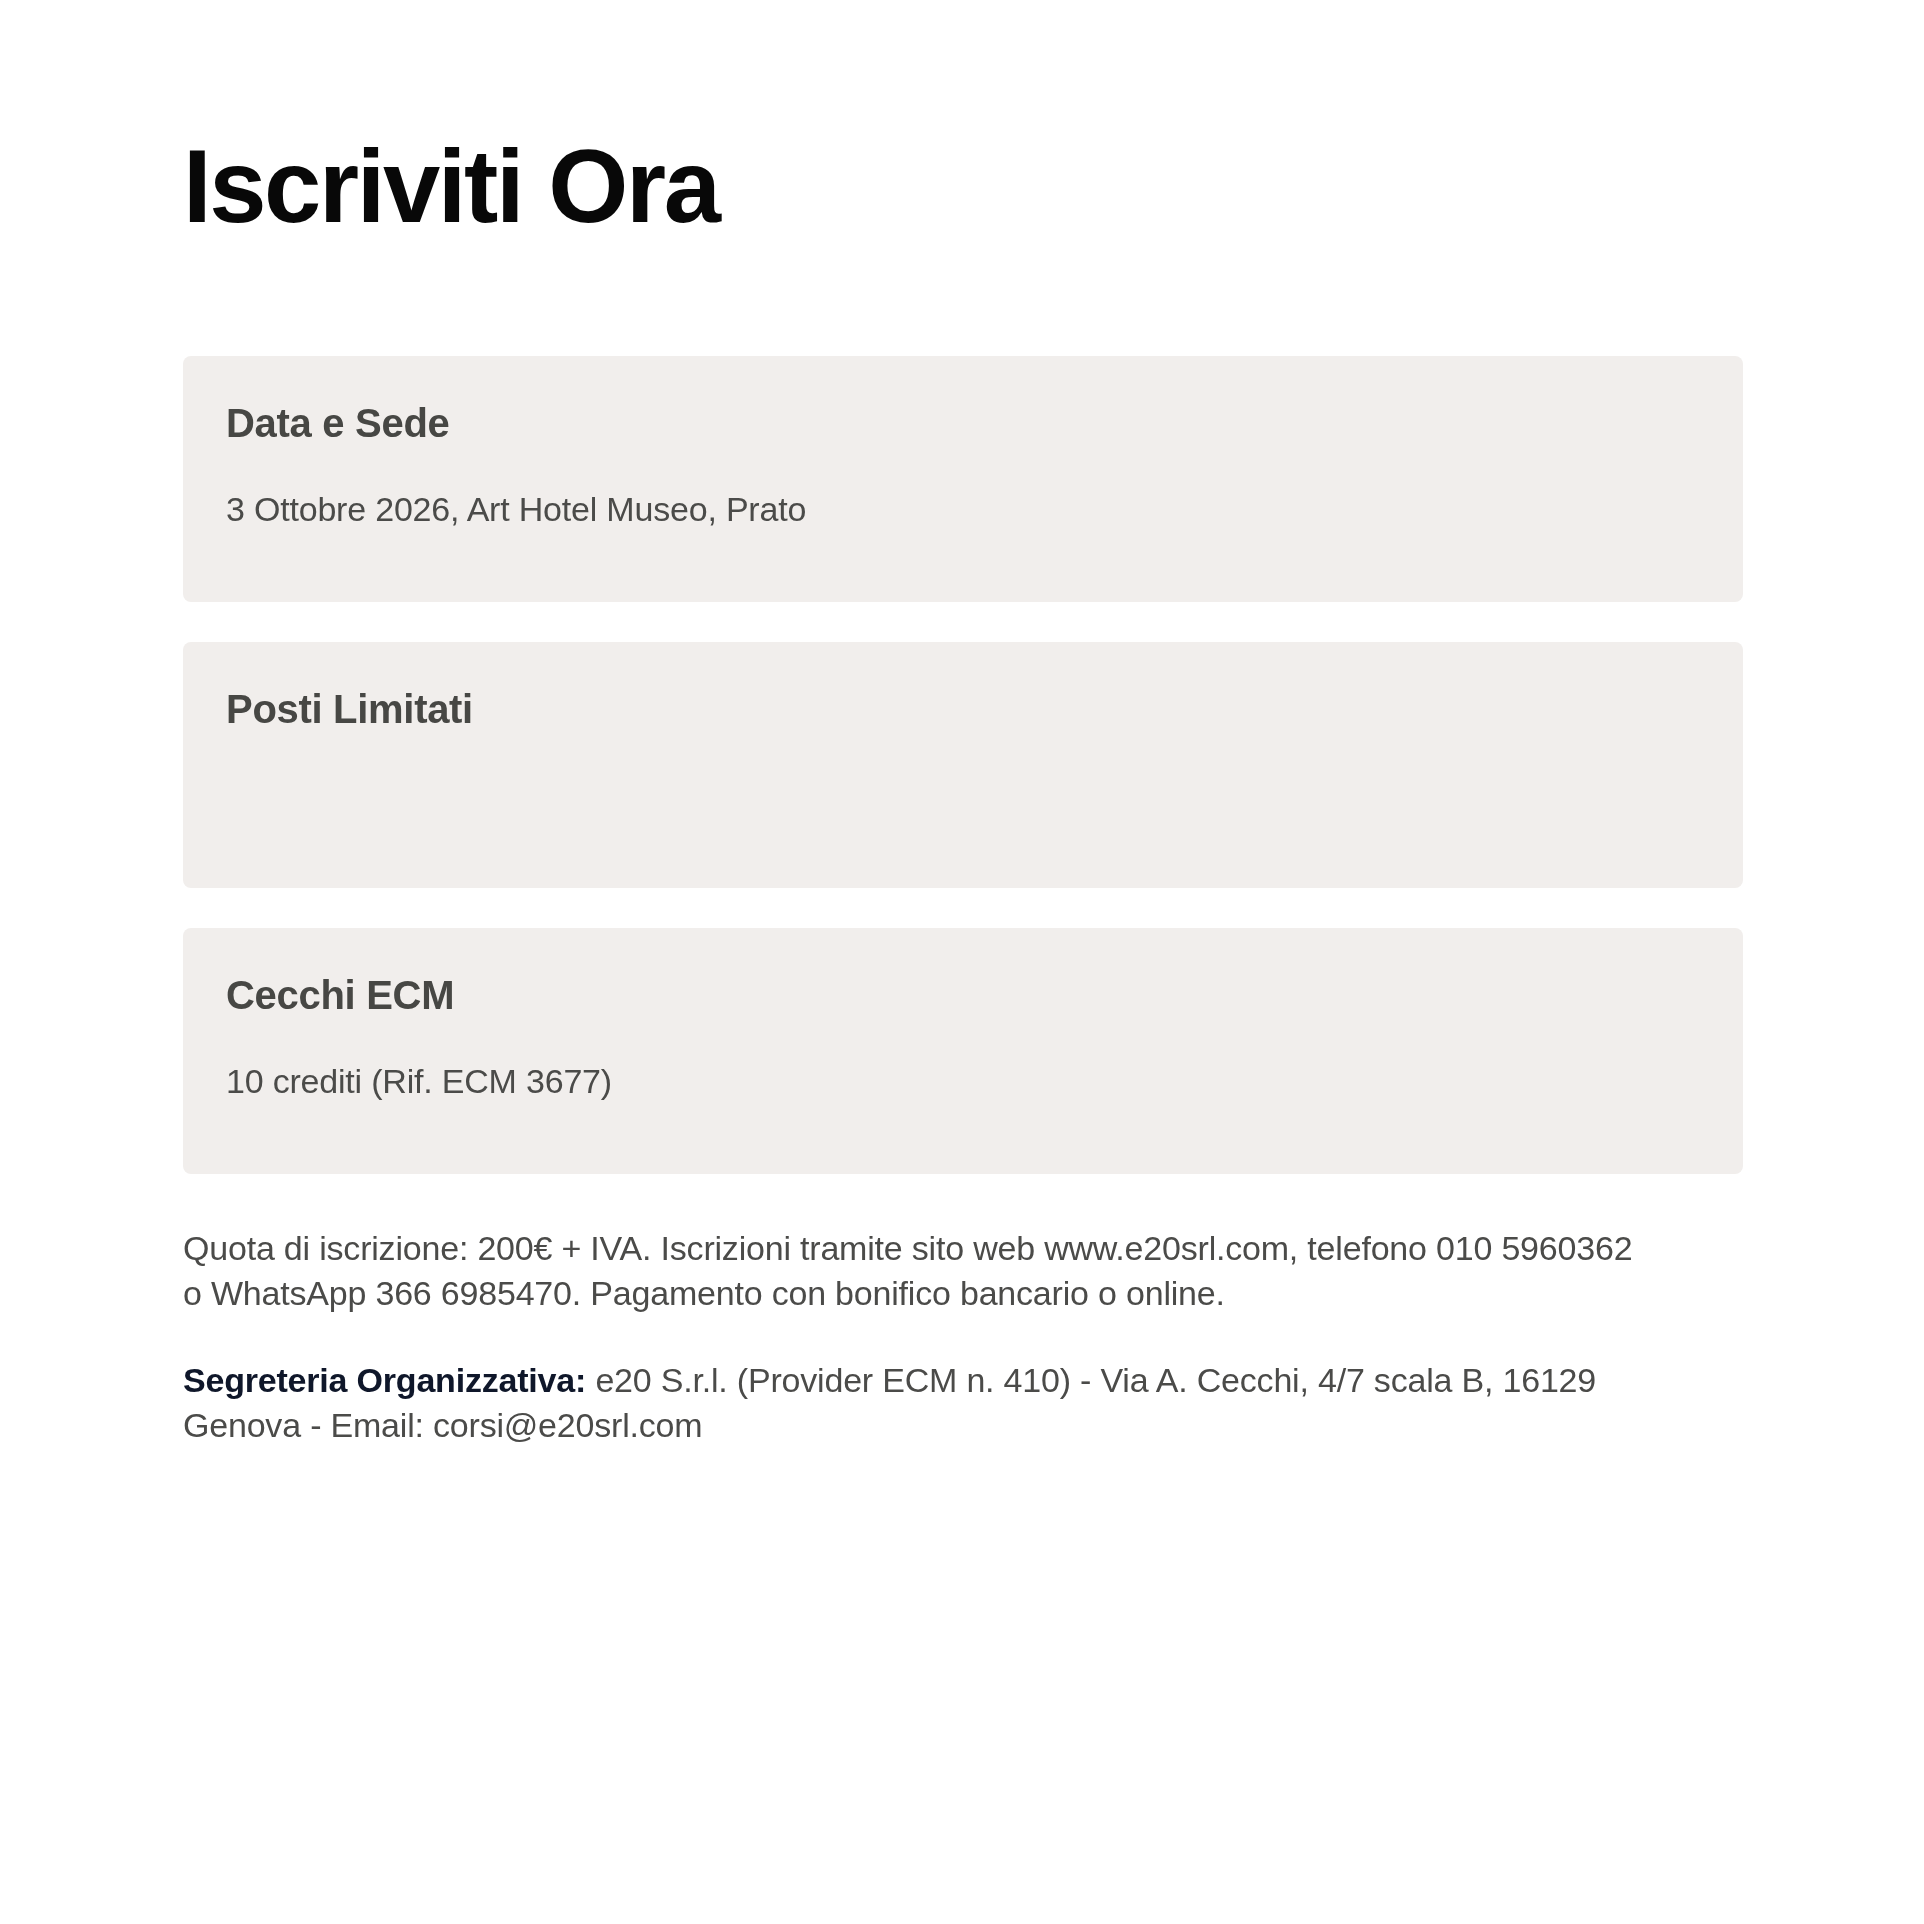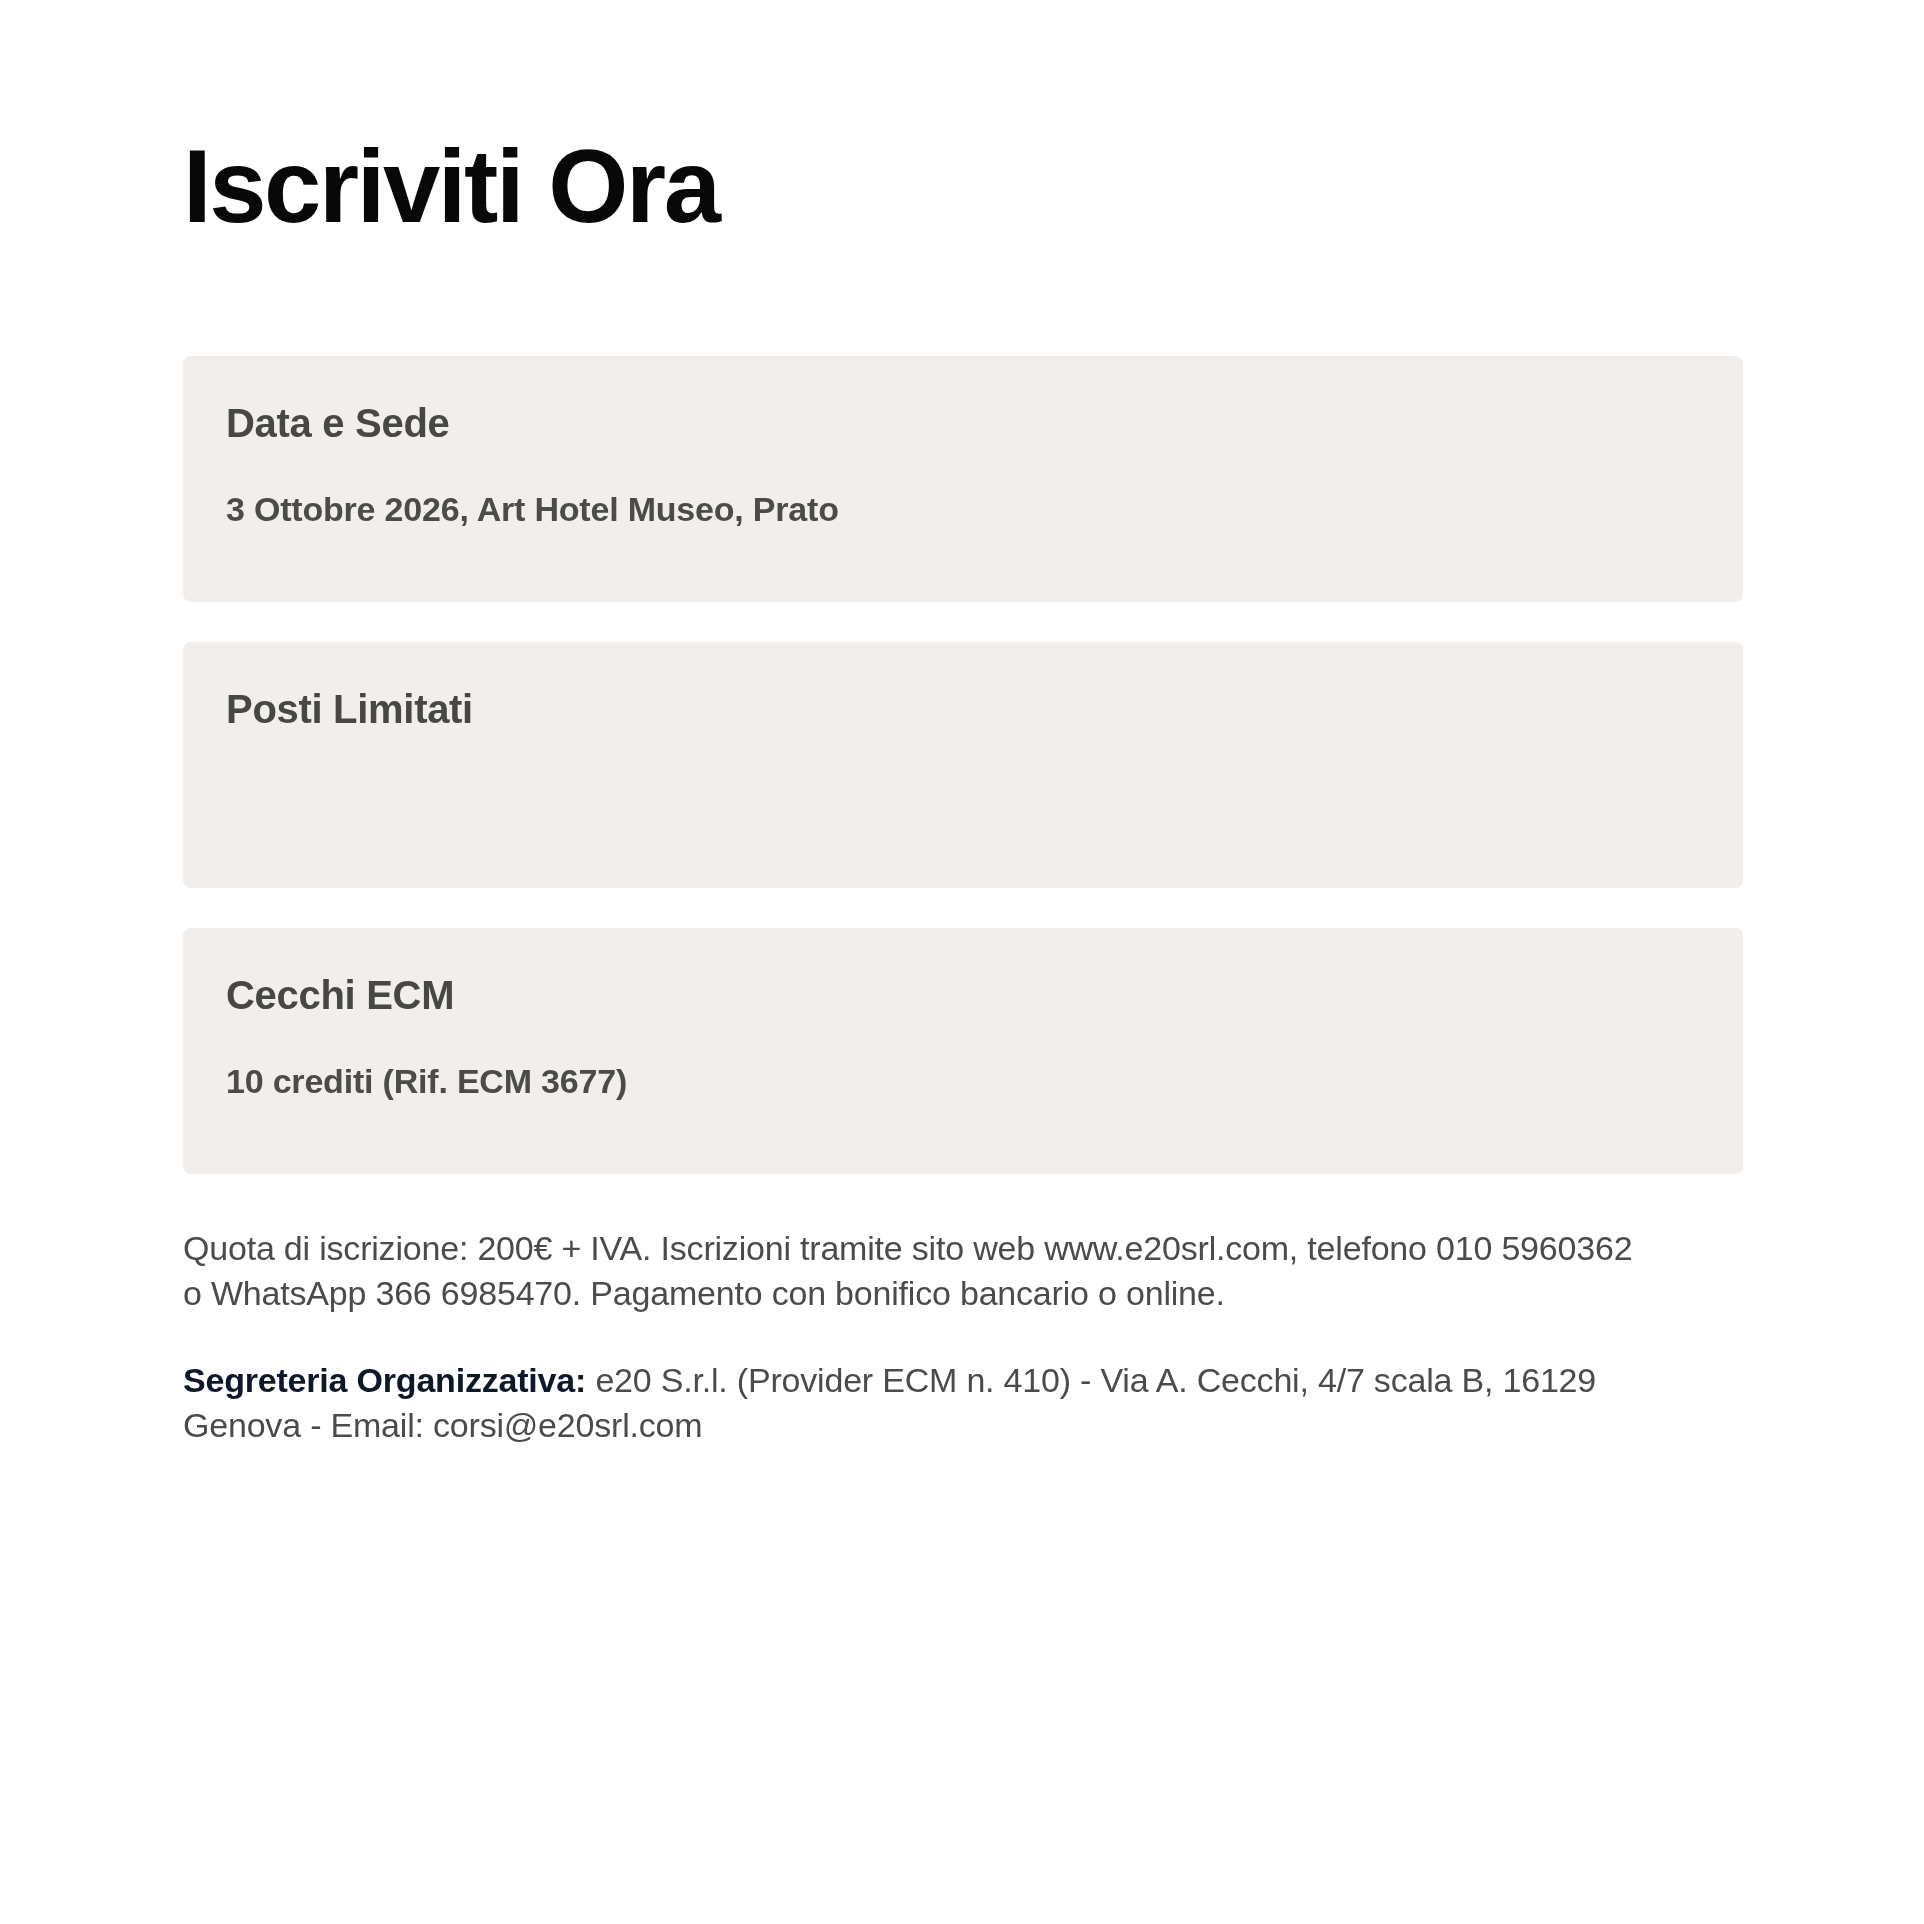--- a/index.html
+++ b/index.html
@@ -65,21 +65,21 @@
     line-height: 50px;
     font-weight: 700;
     color: #474744;
     letter-spacing: -0.3px;
   }
   .card-value {
     margin: 0;
     padding-top: 40px;
     font-size: 34px;
     line-height: 43px;
-    font-weight: 700;
+    font-weight: 400;
     color: #4b4b49;
     letter-spacing: -0.2px;
   }
 
   
   .body-copy {
     position: absolute;
     left: 183px;
     top: 1226px;
     width: 1452px;

